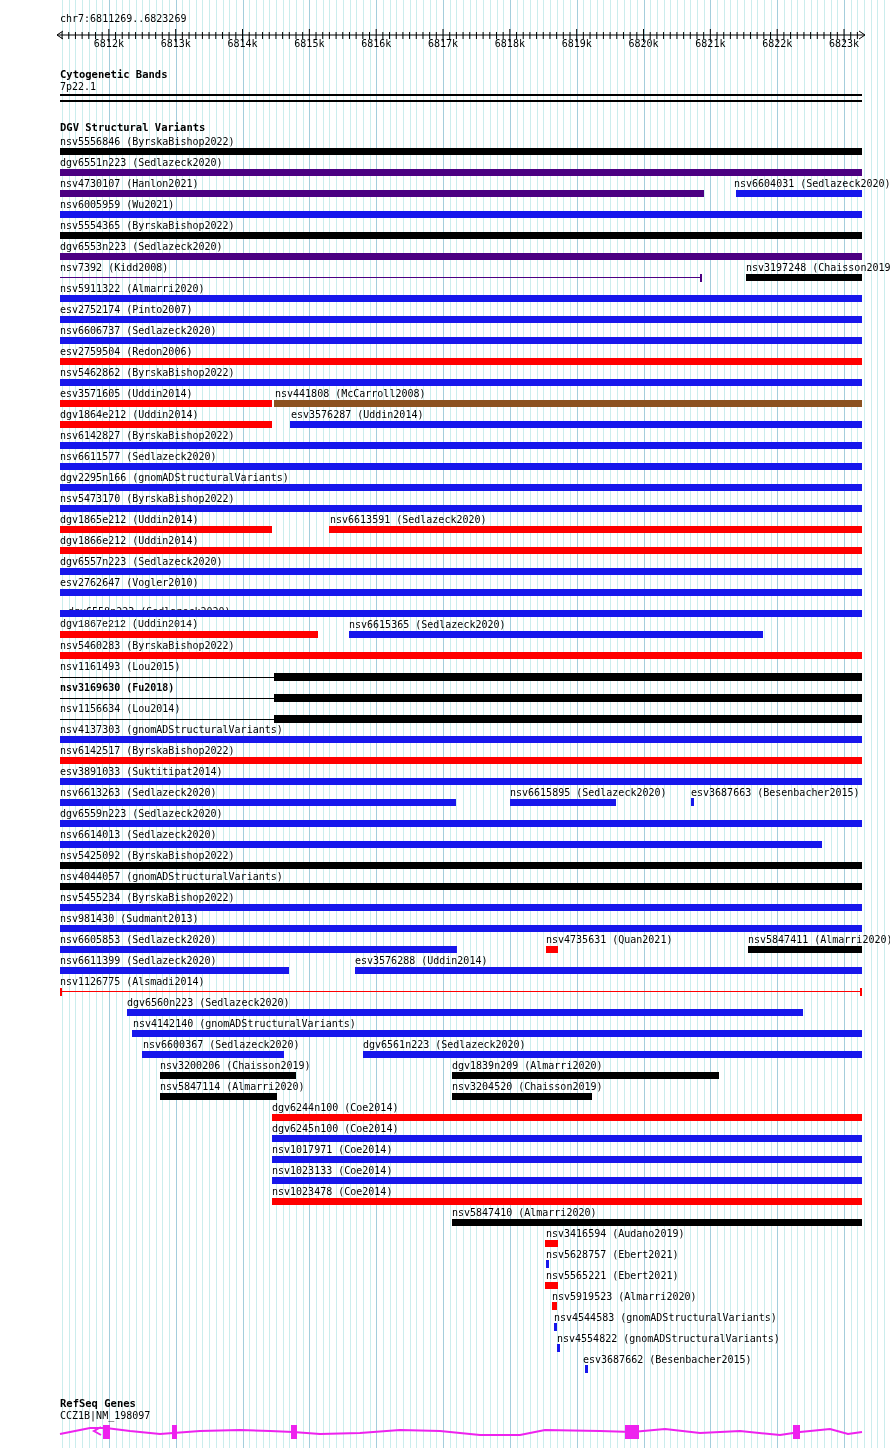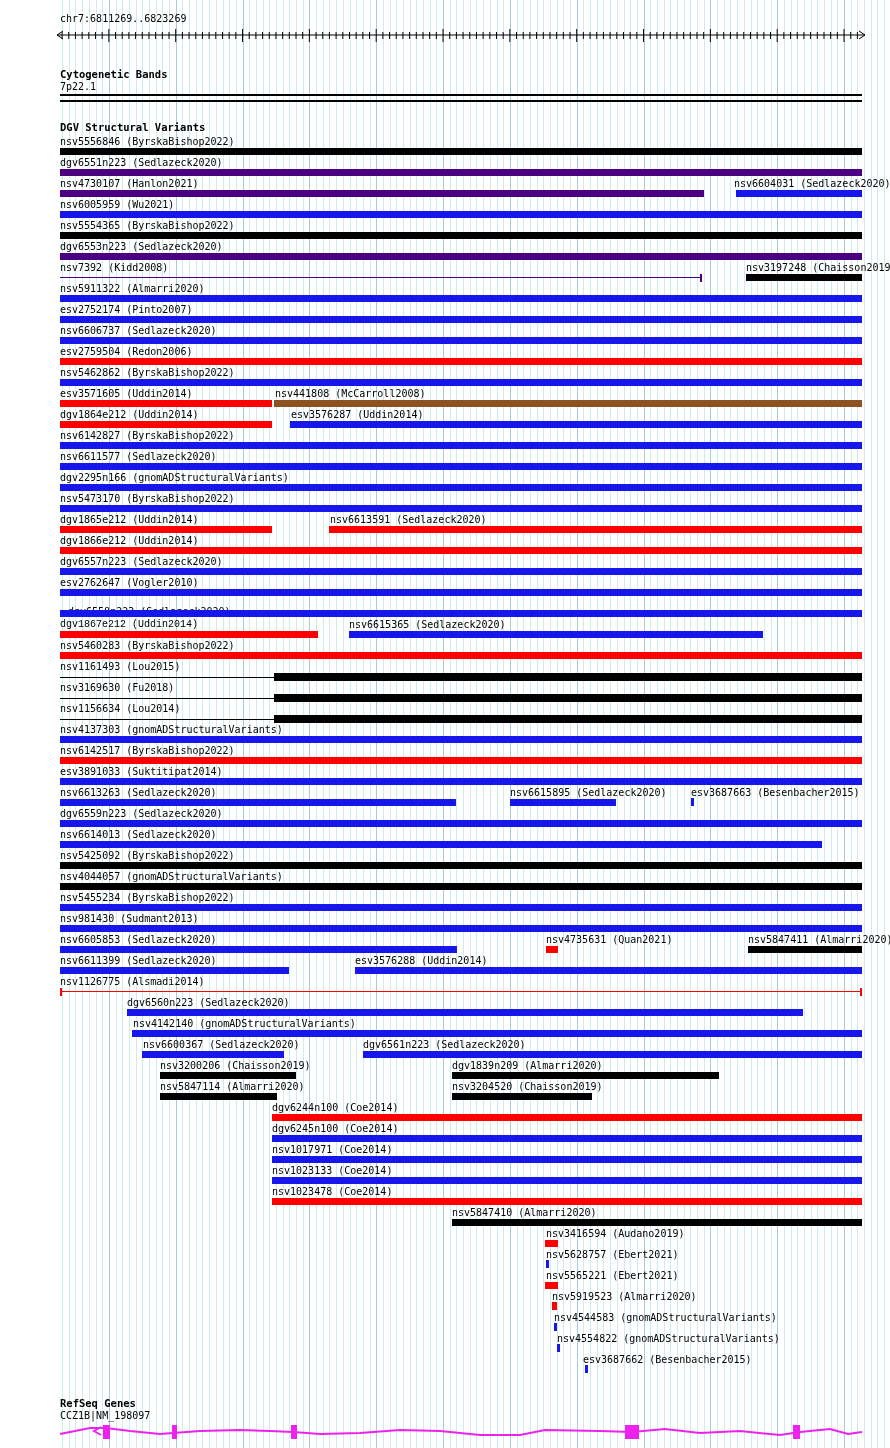--- a/index.html
+++ b/index.html
@@ -269,20 +269,34 @@
       <line x1="803.9218333333333" y1="4" x2="803.9218333333333" y2="11" stroke="#000" stroke-width="1"></line>
       <line x1="810.6051666666667" y1="4" x2="810.6051666666667" y2="11" stroke="#000" stroke-width="1"></line>
       <line x1="817.2885" y1="4" x2="817.2885" y2="11" stroke="#000" stroke-width="1"></line>
       <line x1="823.9718333333333" y1="4" x2="823.9718333333333" y2="11" stroke="#000" stroke-width="1"></line>
       <line x1="830.6551666666667" y1="4" x2="830.6551666666667" y2="11" stroke="#000" stroke-width="1"></line>
       <line x1="837.3385" y1="4" x2="837.3385" y2="11" stroke="#000" stroke-width="1"></line>
       <line x1="844.0218333333333" y1="1" x2="844.0218333333333" y2="14" stroke="#000" stroke-width="1"></line>
       <line x1="850.7051666666666" y1="4" x2="850.7051666666666" y2="11" stroke="#000" stroke-width="1"></line>
       <line x1="857.3885" y1="4" x2="857.3885" y2="11" stroke="#000" stroke-width="1"></line>
     </svg>
+  <div id="ruler-labels" class="abs" style="left:0;top:38px;width:890px;height:12px;">
+      <div class="tick-label" style="left: 86.9px; top: 0px;">6812k</div>
+      <div class="tick-label" style="left: 153.7px; top: 0px;">6813k</div>
+      <div class="tick-label" style="left: 220.5px; top: 0px;">6814k</div>
+      <div class="tick-label" style="left: 287.4px; top: 0px;">6815k</div>
+      <div class="tick-label" style="left: 354.2px; top: 0px;">6816k</div>
+      <div class="tick-label" style="left: 421px; top: 0px;">6817k</div>
+      <div class="tick-label" style="left: 487.9px; top: 0px;">6818k</div>
+      <div class="tick-label" style="left: 554.7px; top: 0px;">6819k</div>
+      <div class="tick-label" style="left: 621.5px; top: 0px;">6820k</div>
+      <div class="tick-label" style="left: 688.4px; top: 0px;">6821k</div>
+      <div class="tick-label" style="left: 755.2px; top: 0px;">6822k</div>
+      <div class="tick-label" style="left: 822px; top: 0px;">6823k</div>
+    </div>
 
   <div class="hdr" style="left:60px;top:68px;">Cytogenetic Bands</div>
   <div class="lbl" style="left:60px;top:81px;">7p22.1</div>
   <div class="abs" style="left:60px;top:94px;width:802px;height:8px;box-sizing:border-box;border-top:2px solid #000;border-bottom:2px solid #000;"></div>
 
   <div class="hdr" style="left:60px;top:121px;">DGV Structural Variants</div>
   <div id="dgv-rows" class="abs" style="left:0;top:0;width:890px;height:1448px;">
       <div class="lbl" style="left: 60px; top: 136px;">nsv5556846 (ByrskaBishop2022)</div>
       <div class="g" style="left: 60px; top: 148px; width: 802px; height: 7px; background: rgb(0, 0, 0);"></div>
       <div class="lbl" style="left: 60px; top: 157px;">dgv6551n223 (Sedlazeck2020)</div>
@@ -342,21 +356,21 @@
       <div class="g" style="left: 60px; top: 610px; width: 802px; height: 7px; background: rgb(23, 23, 236);"></div>
       <div class="lbl" style="left: 60px; top: 619px; font-family: Liberation Mono, monospace;">dgv1867e212 (Uddin2014)</div>
       <div class="g" style="left: 60px; top: 631px; width: 258px; height: 7px; background: rgb(255, 0, 0);"></div>
       <div class="lbl" style="left: 349px; top: 619px;">nsv6615365 (Sedlazeck2020)</div>
       <div class="g" style="left: 349px; top: 631px; width: 414px; height: 7px; background: rgb(23, 23, 236);"></div>
       <div class="lbl" style="left: 60px; top: 640px;">nsv5460283 (ByrskaBishop2022)</div>
       <div class="g" style="left: 60px; top: 652px; width: 802px; height: 7px; background: rgb(255, 0, 0);"></div>
       <div class="lbl" style="left: 60px; top: 661px;">nsv1161493 (Lou2015)</div>
       <div class="g" style="left: 274px; top: 673px; width: 588px; height: 8px; background: rgb(0, 0, 0);"></div>
       <div class="g" style="left: 60px; top: 677px; width: 214px; height: 1px; background: rgb(0, 0, 0);"></div>
-      <div class="lbl" style="left: 60px; top: 682px;">nsv3169630 (Fu2018)</div>
+      <div class="lbl" style="left: 60px; top: 682px; font-weight: bold;">nsv3169630 (Fu2018)</div>
       <div class="g" style="left: 274px; top: 694px; width: 588px; height: 8px; background: rgb(0, 0, 0);"></div>
       <div class="g" style="left: 60px; top: 698px; width: 214px; height: 1px; background: rgb(0, 0, 0);"></div>
       <div class="lbl" style="left: 60px; top: 703px;">nsv1156634 (Lou2014)</div>
       <div class="g" style="left: 274px; top: 715px; width: 588px; height: 8px; background: rgb(0, 0, 0);"></div>
       <div class="g" style="left: 60px; top: 719px; width: 214px; height: 1px; background: rgb(0, 0, 0);"></div>
       <div class="lbl" style="left: 60px; top: 724px;">nsv4137303 (gnomADStructuralVariants)</div>
       <div class="g" style="left: 60px; top: 736px; width: 802px; height: 7px; background: rgb(23, 23, 236);"></div>
       <div class="lbl" style="left: 60px; top: 745px;">nsv6142517 (ByrskaBishop2022)</div>
       <div class="g" style="left: 60px; top: 757px; width: 802px; height: 7px; background: rgb(255, 0, 0);"></div>
       <div class="lbl" style="left: 60px; top: 766px;">esv3891033 (Suktitipat2014)</div>

